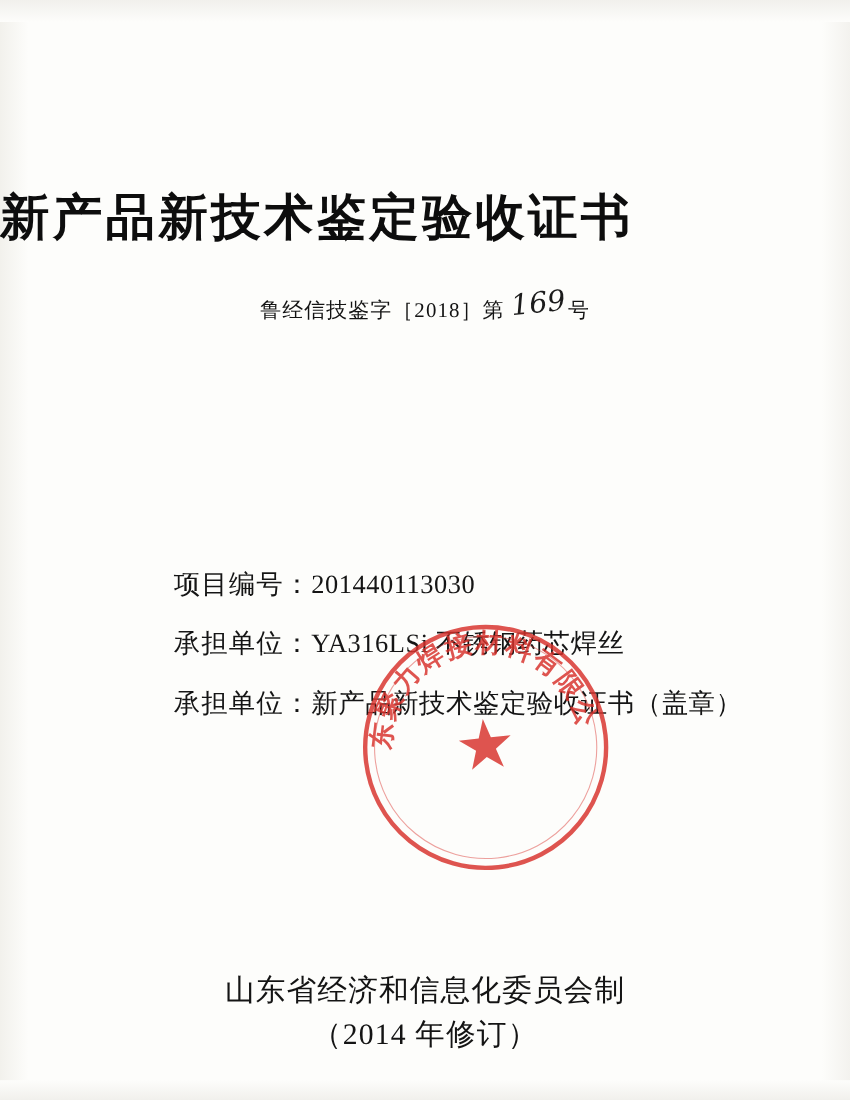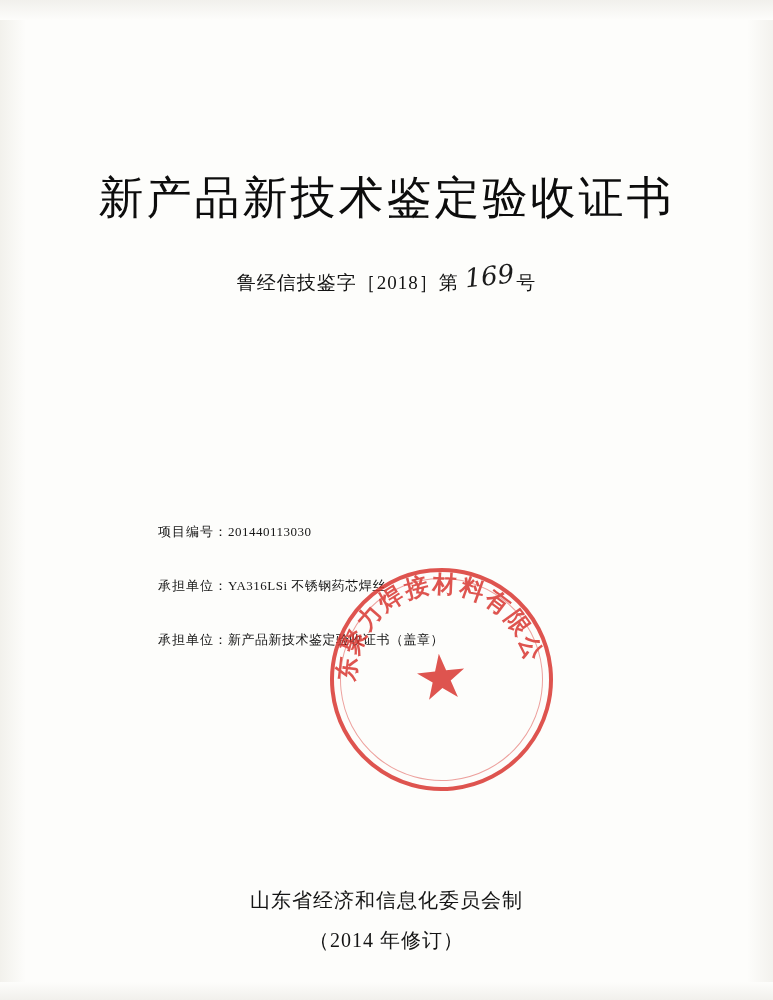--- a/index.html
+++ b/index.html
@@ -46,23 +46,23 @@
     left: 0; right: 0; bottom: 0; height: 18px;
     background: linear-gradient(to top, #f1f0ec, #fdfdfb);
     pointer-events: none;
   }
 
   .doc-title {
     position: absolute;
     top: 168px;
     left: 0;
     right: 0;
-    text-align: center;
+    text-align: left;
     font-size: 45px;
-    font-weight: 400;
+    font-weight: 700;
     letter-spacing: 3px;
     color: #0d0d0d;
     font-family: "DejaVu Serif", "Liberation Serif", serif;
   }
 
   .doc-subtitle-row {
     position: absolute;
     top: 265px;
     left: 0;
     right: 0;
@@ -84,21 +84,21 @@
     color: #1b1b1b;
     transform: rotate(-6deg) translateY(-4px);
     margin: 0 2px 0 6px;
     letter-spacing: 0px;
   }
 
   .fields {
     position: absolute;
     top: 505px;
     left: 158px;
-    font-size: 13px;
+    font-size: 24px;
     line-height: 54px;
     color: #151515;
   }
   .field-line {
     white-space: nowrap;
   }
   .field-label {
     display: inline-block;
     letter-spacing: 1px;
   }
@@ -162,21 +162,21 @@
     font-weight: 700;
     letter-spacing: 2px;
   }
 
   .footer {
     position: absolute;
     left: 0;
     right: 0;
     bottom: 40px;
     text-align: center;
-    font-size: 20px;
+    font-size: 27px;
     line-height: 40px;
     color: #141414;
     letter-spacing: 1px;
   }
 </style>
 </head>
 <body>
 
 <div class="page">
 

